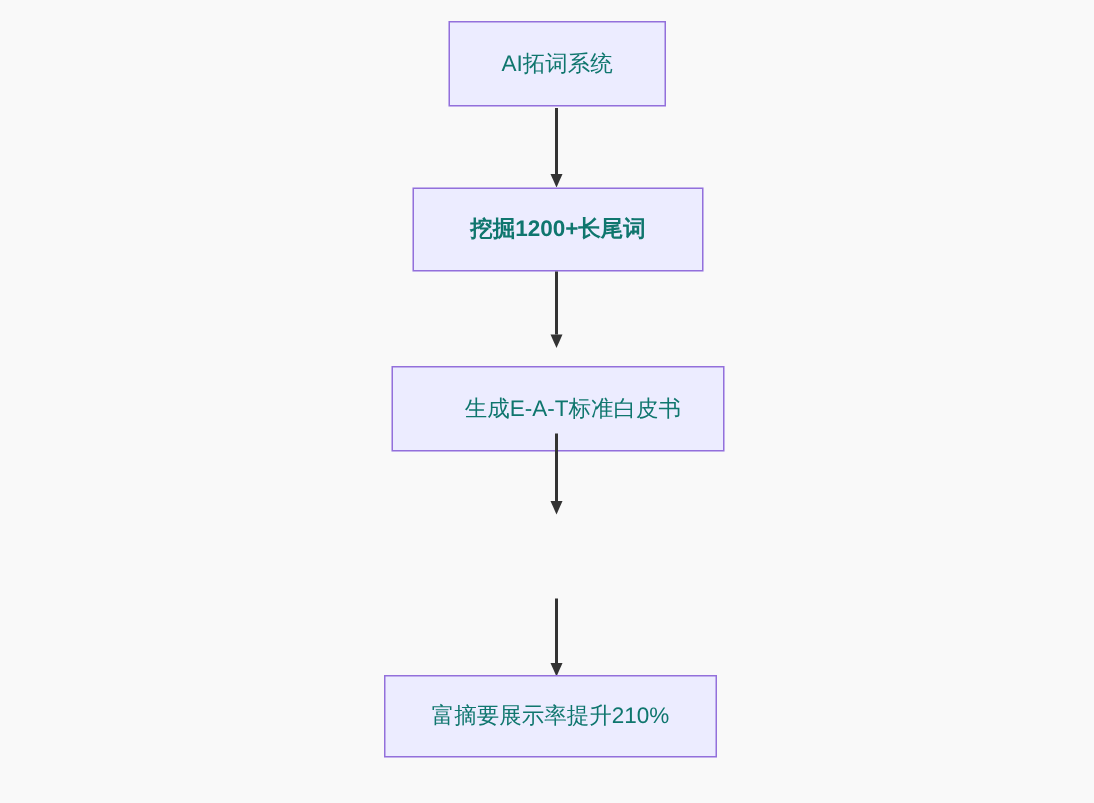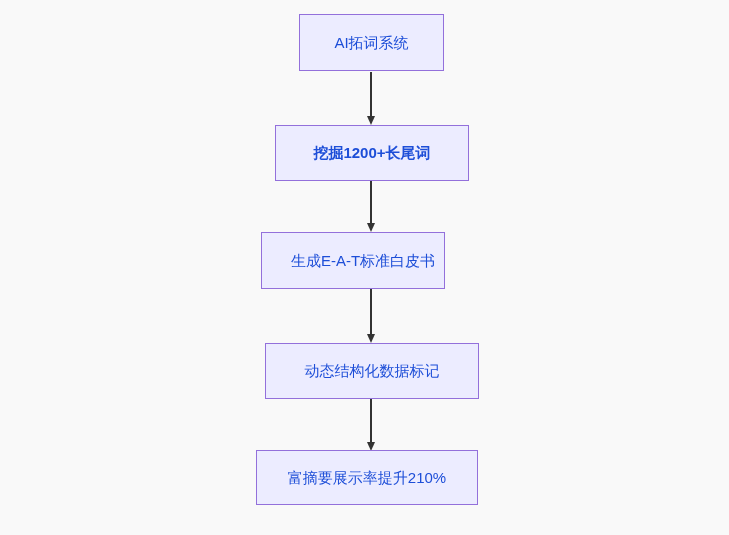--- a/index.html
+++ b/index.html
@@ -18,21 +18,21 @@
   .flow-node {
     position: absolute;
     box-sizing: border-box;
     background: #ECECFF;
     border: 1px solid #9370DB;
     display: flex;
     align-items: center;
     justify-content: center;
   }
   .flow-node .node-label {
-    color: #1d4ed8;
+    color: #0f766e;
     font-size: 15px;
     line-height: 1.2;
     white-space: nowrap;
     text-align: right;
   }
   .edge-line {
     position: absolute;
     width: 2px;
     background: #333333;
   }
@@ -57,30 +57,27 @@
   <div class="edge-line" style="left:370px; top:72px; height:44px;"></div>
   <div class="edge-arrowhead" style="left:366.5px; top:116px;"></div>
 
   <div class="flow-node" style="left:275px; top:125px; width:194px; height:56px;font-weight:bold;">
     <span class="node-label">挖掘1200+长尾词</span>
   </div>
 
   <div class="edge-line" style="left:370px; top:181px; height:42px;"></div>
   <div class="edge-arrowhead" style="left:366.5px; top:223px;"></div>
 
-  <div class="flow-node" style="left:261px; top:232px; width:184px; height:57px;padding-left:20px;">
+  <div class="flow-node" style="left:261px; top:244px; width:222px; height:57px;padding-left:20px;">
     <span class="node-label">生成E-A-T标准白皮书</span>
   </div>
 
   <div class="edge-line" style="left:370px; top:289px; height:45px;"></div>
   <div class="edge-arrowhead" style="left:366.5px; top:334px;"></div>
 
-  <div class="flow-node" style="left:265px; top:343px; width:214px; height:56px;">
-    <span class="node-label">动态结构化数据标记</span>
-  </div>
 
   <div class="edge-line" style="left:370px; top:399px; height:43px;"></div>
   <div class="edge-arrowhead" style="left:366.5px; top:442px;"></div>
 
   <div class="flow-node" style="left:256px; top:450px; width:222px; height:55px;">
     <span class="node-label">富摘要展示率提升210%</span>
   </div>
 
 </div>
 

